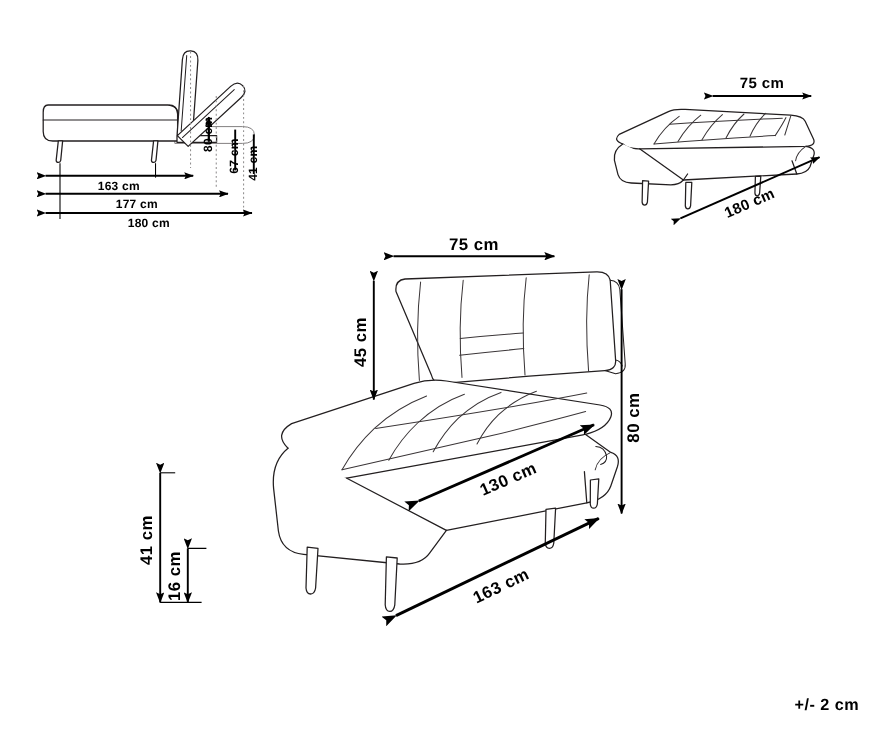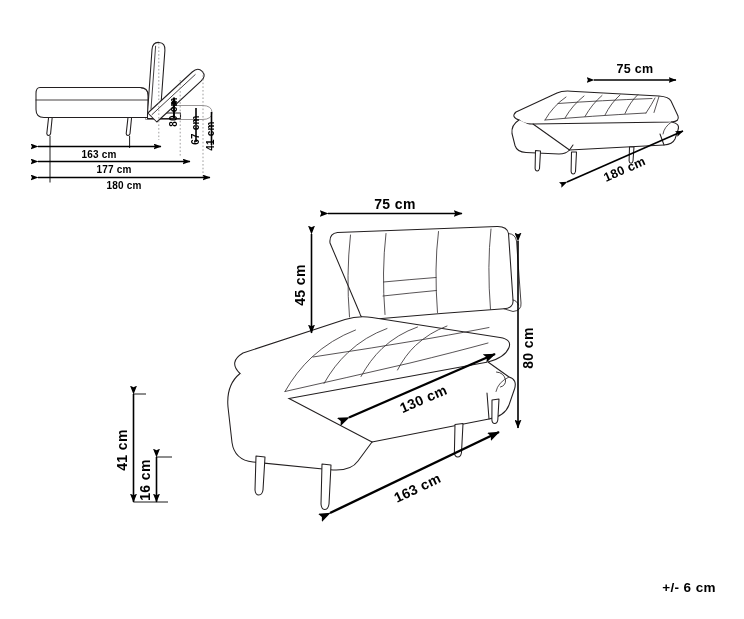--- a/index.html
+++ b/index.html
@@ -379,15 +379,15 @@
       </g>
 
       <g>
         <path class="extline" d="M133.5,394.0 L146.0,394.0"></path>
         <path class="extline" d="M133.5,502.0 L168.0,502.0"></path>
         <path class="extline" d="M156.5,457.0 L172.0,457.0"></path>
       </g>
     </g>
   </svg>
 
-  <div class="tolerance">+/- 6 cm</div>
+  <div class="tolerance">+/- 2 cm</div>
 
 </div>
 
 </body></html>

